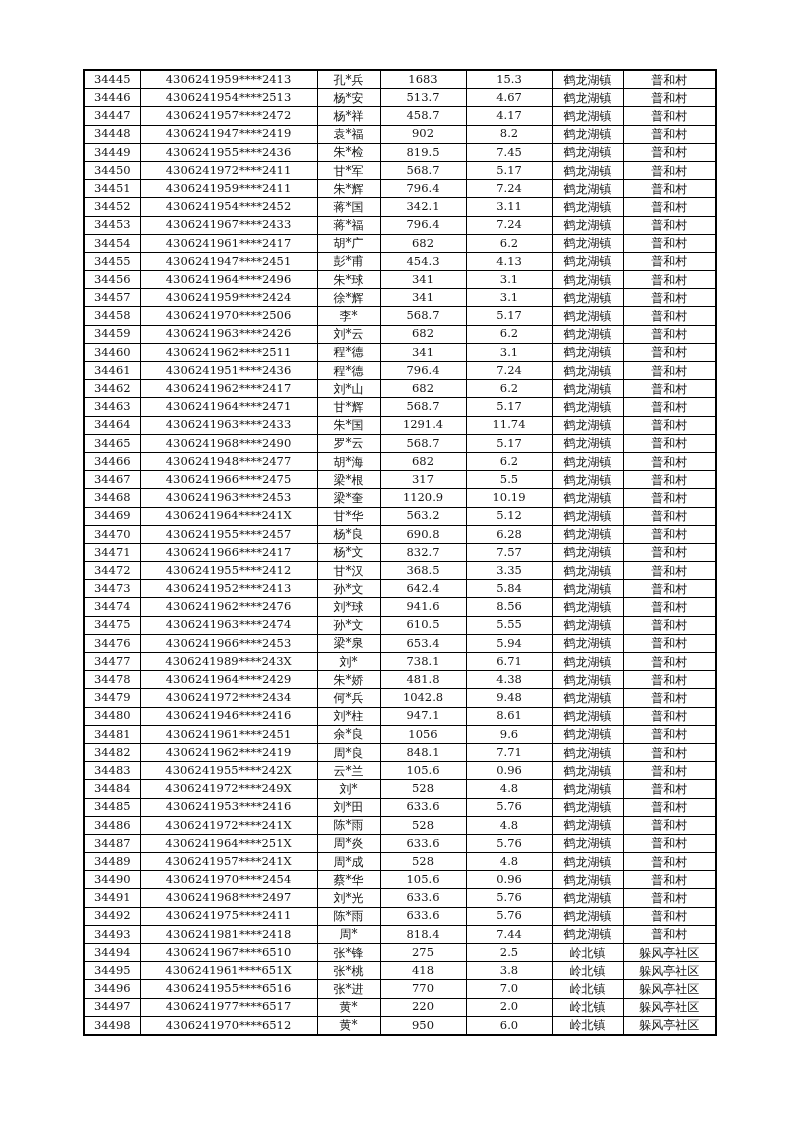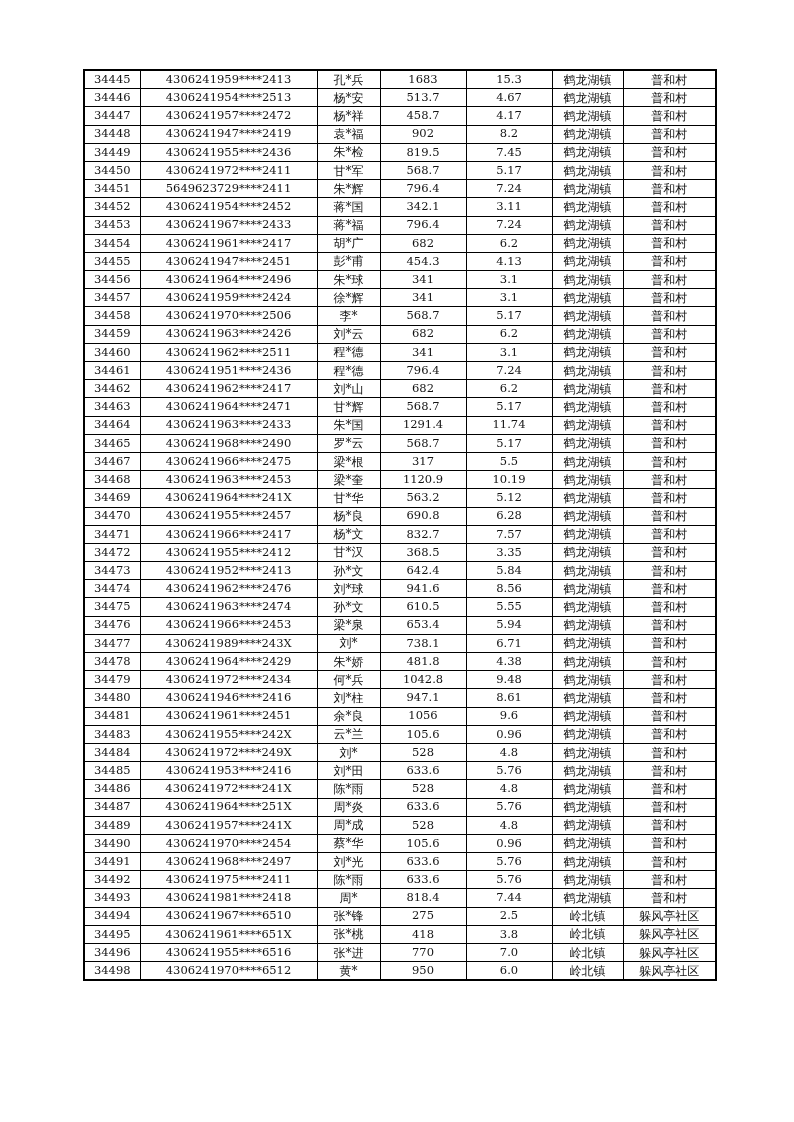--- a/index.html
+++ b/index.html
@@ -116,21 +116,21 @@
           <td>34450</td>
           <td>4306241972****2411</td>
           <td>甘*军</td>
           <td>568.7</td>
           <td>5.17</td>
           <td>鹤龙湖镇</td>
           <td>普和村</td>
         </tr>
         <tr>
           <td>34451</td>
-          <td>5649623729****2411</td>
+          <td>4306241959****2411</td>
           <td>朱*辉</td>
           <td>796.4</td>
           <td>7.24</td>
           <td>鹤龙湖镇</td>
           <td>普和村</td>
         </tr>
         <tr>
           <td>34452</td>
           <td>4306241954****2452</td>
           <td>蒋*国</td>
@@ -250,20 +250,29 @@
         <tr>
           <td>34465</td>
           <td>4306241968****2490</td>
           <td>罗*云</td>
           <td>568.7</td>
           <td>5.17</td>
           <td>鹤龙湖镇</td>
           <td>普和村</td>
         </tr>
         <tr>
+          <td>34466</td>
+          <td>4306241948****2477</td>
+          <td>胡*海</td>
+          <td>682</td>
+          <td>6.2</td>
+          <td>鹤龙湖镇</td>
+          <td>普和村</td>
+        </tr>
+        <tr>
           <td>34467</td>
           <td>4306241966****2475</td>
           <td>梁*根</td>
           <td>317</td>
           <td>5.5</td>
           <td>鹤龙湖镇</td>
           <td>普和村</td>
         </tr>
         <tr>
           <td>34468</td>
@@ -381,20 +390,29 @@
           <td>8.61</td>
           <td>鹤龙湖镇</td>
           <td>普和村</td>
         </tr>
         <tr>
           <td>34481</td>
           <td>4306241961****2451</td>
           <td>余*良</td>
           <td>1056</td>
           <td>9.6</td>
+          <td>鹤龙湖镇</td>
+          <td>普和村</td>
+        </tr>
+        <tr>
+          <td>34482</td>
+          <td>4306241962****2419</td>
+          <td>周*良</td>
+          <td>848.1</td>
+          <td>7.71</td>
           <td>鹤龙湖镇</td>
           <td>普和村</td>
         </tr>
         <tr>
           <td>34483</td>
           <td>4306241955****242X</td>
           <td>云*兰</td>
           <td>105.6</td>
           <td>0.96</td>
           <td>鹤龙湖镇</td>
@@ -502,20 +520,29 @@
         <tr>
           <td>34496</td>
           <td>4306241955****6516</td>
           <td>张*进</td>
           <td>770</td>
           <td>7.0</td>
           <td>岭北镇</td>
           <td>躲风亭社区</td>
         </tr>
         <tr>
+          <td>34497</td>
+          <td>4306241977****6517</td>
+          <td>黄*</td>
+          <td>220</td>
+          <td>2.0</td>
+          <td>岭北镇</td>
+          <td>躲风亭社区</td>
+        </tr>
+        <tr>
           <td>34498</td>
           <td>4306241970****6512</td>
           <td>黄*</td>
           <td>950</td>
           <td>6.0</td>
           <td>岭北镇</td>
           <td>躲风亭社区</td>
         </tr>
       </tbody>
   </table>

